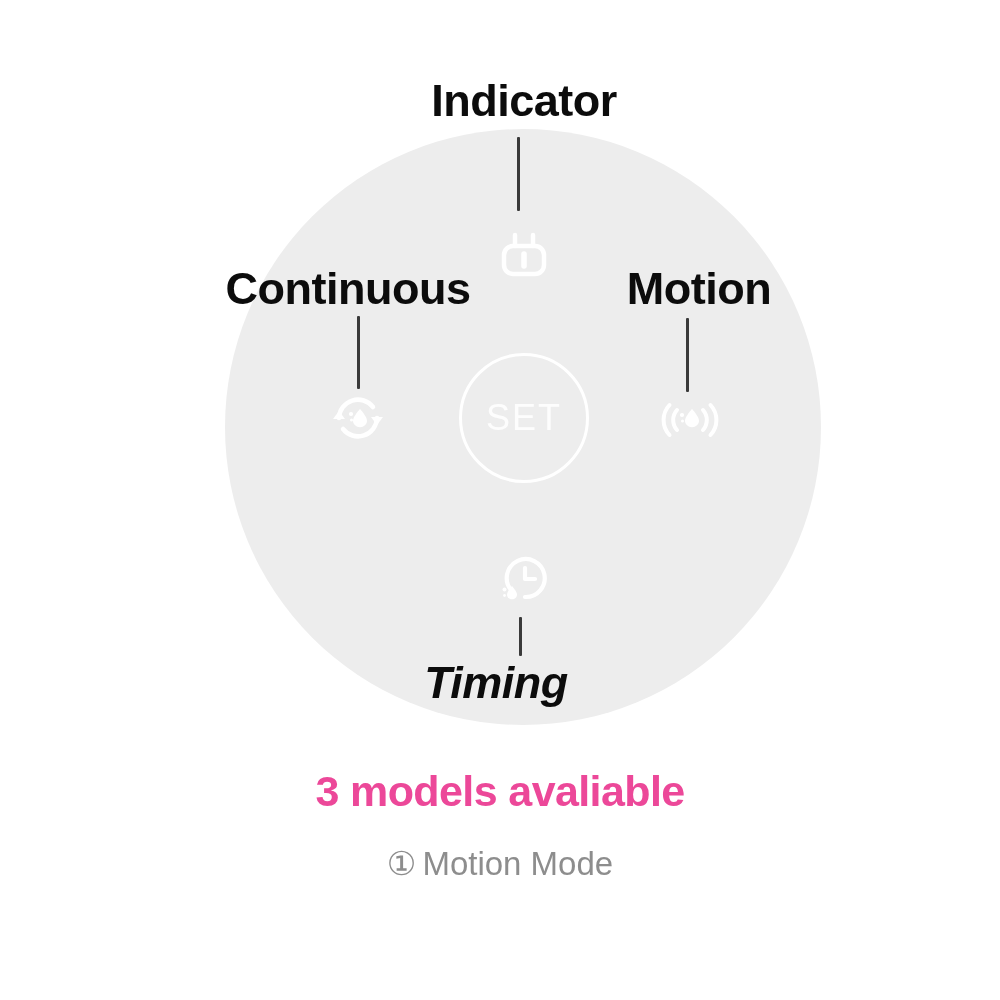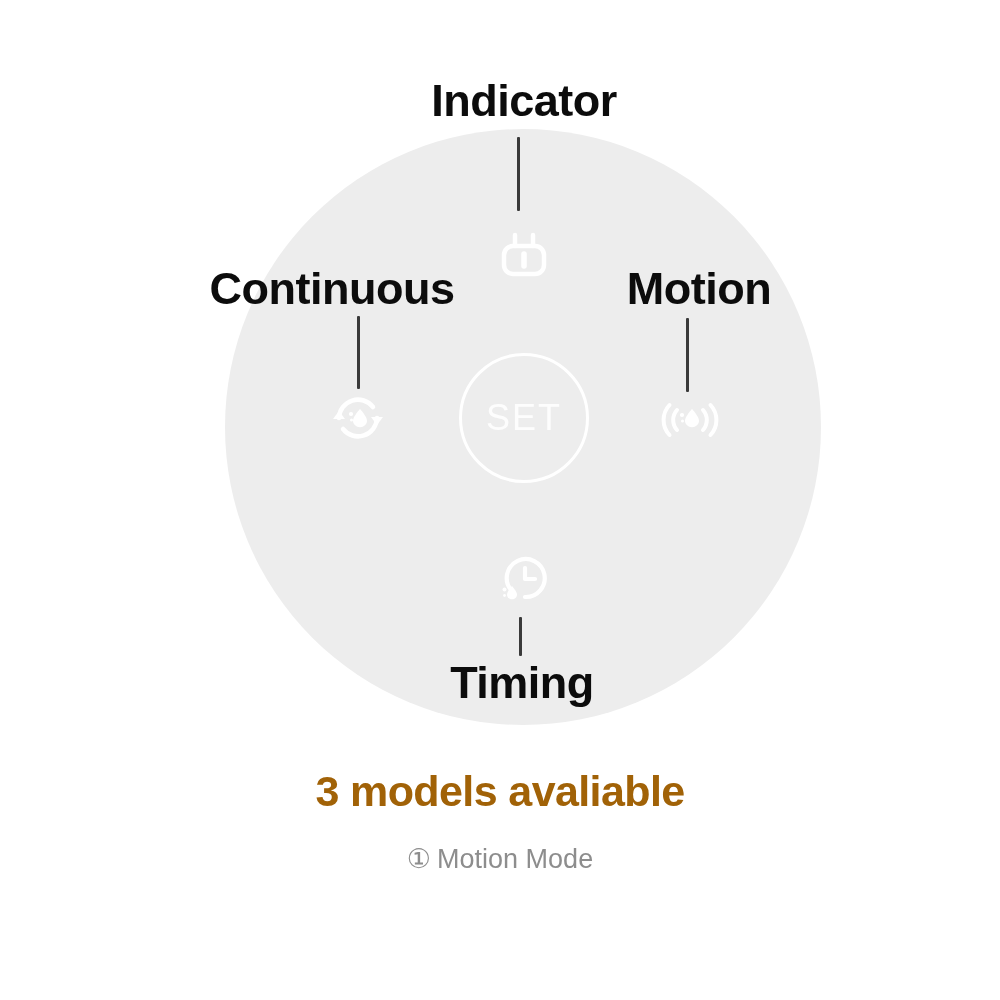--- a/index.html
+++ b/index.html
@@ -89,51 +89,51 @@
     color: #0c0c0c;
     font-family: "Liberation Sans", sans-serif;
     font-weight: bold;
     font-size: 45px;
     line-height: 1;
     white-space: nowrap;
     letter-spacing: -0.5px;
     transform: translateX(-50%);
   }
   .label-indicator  { left: 524px; top: 78px; }
-  .label-continuous { left: 332px; top: 266px; text-align: center; }
+  .label-continuous { left: 348px; top: 266px; text-align: center; }
   .label-motion     { left: 699px; top: 266px; }
-  .label-timing     { left: 522px; top: 660px; }
+  .label-timing     { left: 496px; top: 660px; font-style: italic; }
 
   
   .footer {
     position: absolute;
     left: 0;
     top: 770px;
     width: 1000px;
     text-align: center;
   }
   .footer-title {
     font-family: "Liberation Sans", sans-serif;
     font-weight: bold;
     font-size: 43px;
-    color: #a16207;
+    color: #ec4899;
     letter-spacing: -0.6px;
     line-height: 1;
     margin: 0 0 28px 0;
   }
   .mode-list {
     display: inline-block;
     text-align: left;
     margin: 0;
     padding: 0;
     list-style: none;
   }
   .mode-item {
     font-family: "Liberation Sans", sans-serif;
-    font-size: 27px;
+    font-size: 33px;
     font-weight: 400;
     color: #8d8d8d;
     line-height: 1.38;
     white-space: nowrap;
   }
   .mode-num { margin-right: 6px; }
 </style>
 </head>
 <body>
 

